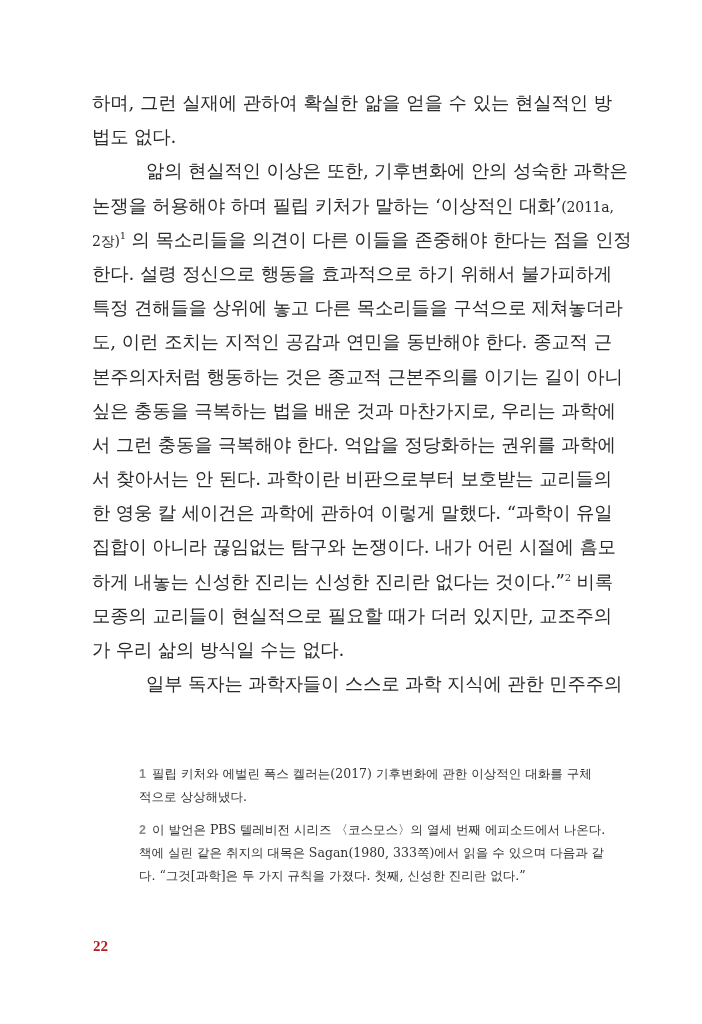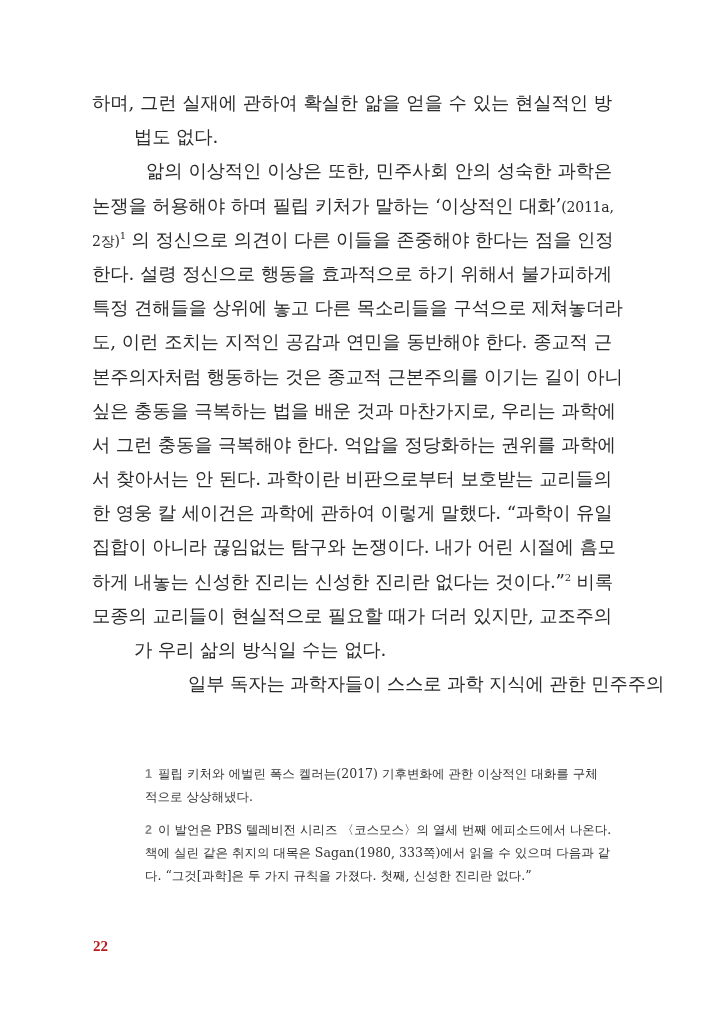--- a/index.html
+++ b/index.html
@@ -30,36 +30,35 @@
       height: 34.2px;
       line-height: 34.2px;
       font-size: 18.4px;
       letter-spacing: -0.2px;
       white-space: nowrap;
       text-align: justify;
       text-align-last: justify;
     }
     .line.last {
       text-align-last: left;
-      margin-left: 42px;
     }
     .line.indent {
       padding-left: 54px;
     }
     .small-cite {
       font-size: 14px;
     }
     sup {
       font-size: 10px;
       line-height: 0;
       vertical-align: super;
     }
     .footnotes {
       position: absolute;
-      left: 145px;
+      left: 139px;
       top: 762px;
       width: 440px;
       font-size: 12.5px;
       color: #333;
     }
     .fn {
       margin-bottom: 10px;
     }
     .fn-line {
       height: 23px;
@@ -87,23 +86,23 @@
       font-family: "Liberation Serif", serif;
     }
   </style>
 </head>
 <body>
 
 <div class="page">
   <div class="body-text">
     <div class="line">하며, 그런 실재에 관하여 확실한 앎을 얻을 수 있는 현실적인 방</div>
     <div class="line last">법도 없다.</div>
-    <div class="line indent">앎의 이상적인 이상은 또한, 민주사회 안의 성숙한 과학은</div>
+    <div class="line indent">앎의 현실적인 이상은 또한, 기후변화에 안의 성숙한 과학은</div>
     <div class="line"><span>논쟁을 허용해야 하며 필립 키처가 말하는 ‘이상적인 대화’</span><span class="small-cite">(2011a,</span></div>
-    <div class="line"><span class="small-cite">2장)</span><sup>1</sup> <span>의 정신으로 의견이 다른 이들을 존중해야 한다는 점을 인정</span></div>
+    <div class="line"><span class="small-cite">2장)</span><sup>1</sup> <span>의 목소리들을 의견이 다른 이들을 존중해야 한다는 점을 인정</span></div>
     <div class="line">한다. 설령 정신으로 행동을 효과적으로 하기 위해서 불가피하게</div>
     <div class="line">특정 견해들을 상위에 놓고 다른 목소리들을 구석으로 제쳐놓더라</div>
     <div class="line">도, 이런 조치는 지적인 공감과 연민을 동반해야 한다. 종교적 근</div>
     <div class="line">본주의자처럼 행동하는 것은 종교적 근본주의를 이기는 길이 아니</div>
     <div class="line">싶은 충동을 극복하는 법을 배운 것과 마찬가지로, 우리는 과학에</div>
     <div class="line">서 그런 충동을 극복해야 한다. 억압을 정당화하는 권위를 과학에</div>
     <div class="line">서 찾아서는 안 된다. 과학이란 비판으로부터 보호받는 교리들의</div>
     <div class="line">한 영웅 칼 세이건은 과학에 관하여 이렇게 말했다. “과학이 유일</div>
     <div class="line">집합이 아니라 끊임없는 탐구와 논쟁이다. 내가 어린 시절에 흠모</div>
     <div class="line"><span>하게 내놓는 신성한 진리는 신성한 진리란 없다는 것이다.”</span><sup>2</sup><span> 비록</span></div>

